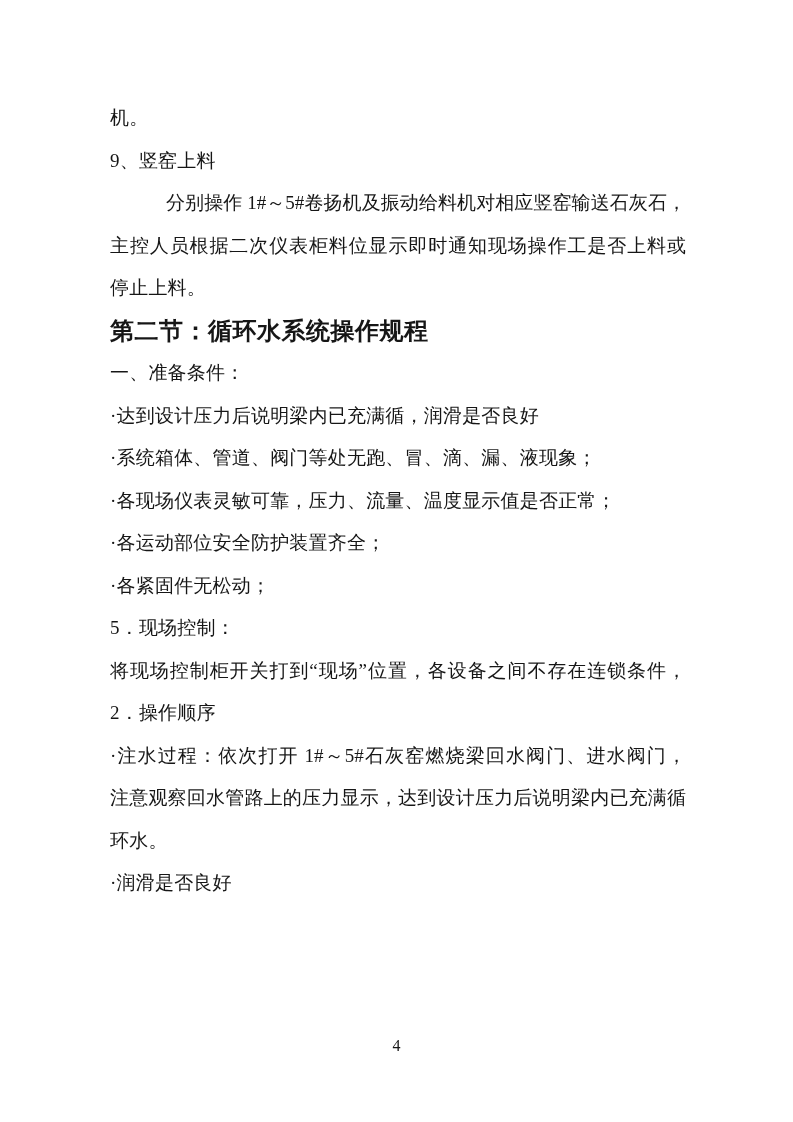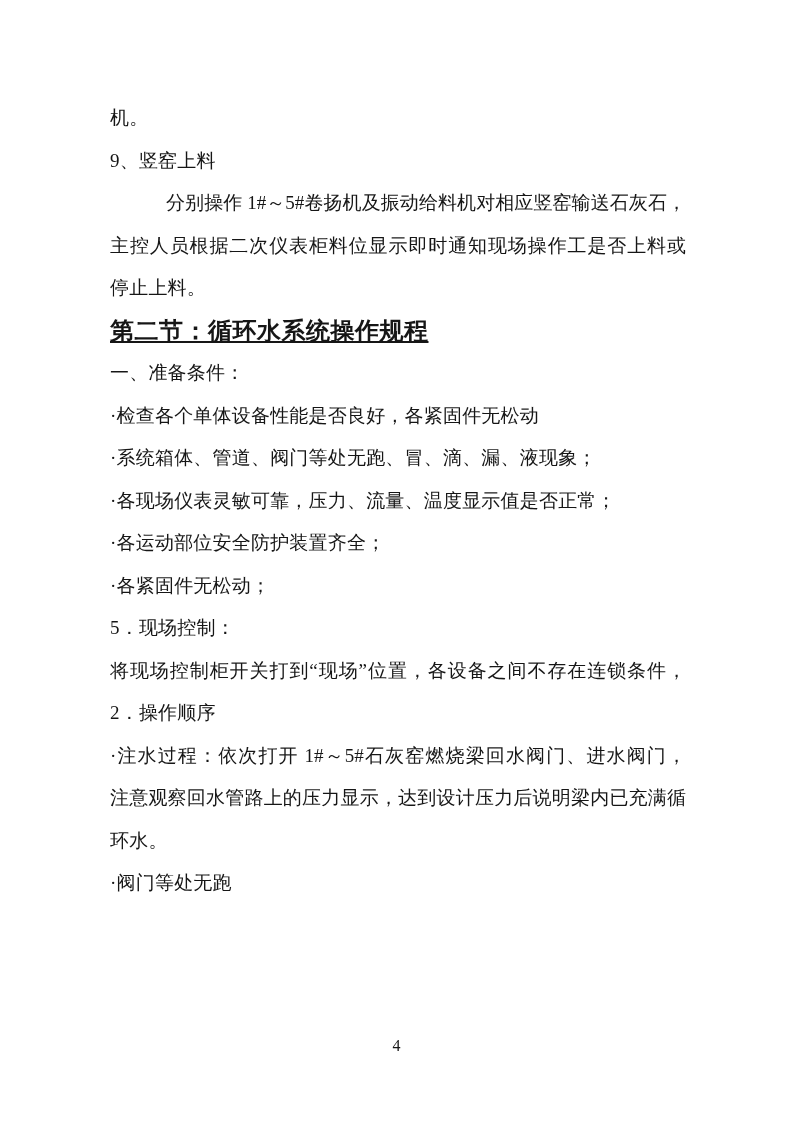--- a/index.html
+++ b/index.html
@@ -15,46 +15,45 @@
     white-space:nowrap;letter-spacing:0.2px;
   }
   .line.just{
     white-space:normal;text-align:justify;text-align-last:justify;
     letter-spacing:0;
   }
   .line.indent{text-indent:56px;}
   .line.heading{
     font-weight:bold;font-size:24px;letter-spacing:0.5px;
     font-family:"Liberation Sans","DejaVu Sans",sans-serif;
-    text-decoration:underline;
   }
   .pagenum{
     position:absolute;top:1036px;left:0;width:793px;
     text-align:center;font-size:16px;height:20px;line-height:20px;
   }
 </style>
 </head>
 <body>
 
 <div class="page">
   <div class="textcol">
     <div class="line">机。</div>
     <div class="line">9、竖窑上料</div>
     <div class="line just indent">分别操作 1#～5#卷扬机及振动给料机对相应竖窑输送石灰石，</div>
     <div class="line just">主控人员根据二次仪表柜料位显示即时通知现场操作工是否上料或</div>
     <div class="line">停止上料。</div>
     <div class="line heading">第二节：循环水系统操作规程</div>
     <div class="line">一、准备条件：</div>
-    <div class="line">·检查各个单体设备性能是否良好，各紧固件无松动</div>
+    <div class="line">·达到设计压力后说明梁内已充满循，润滑是否良好</div>
     <div class="line">·系统箱体、管道、阀门等处无跑、冒、滴、漏、液现象；</div>
     <div class="line">·各现场仪表灵敏可靠，压力、流量、温度显示值是否正常；</div>
     <div class="line">·各运动部位安全防护装置齐全；</div>
     <div class="line">·各紧固件无松动；</div>
     <div class="line">5．现场控制：</div>
     <div class="line just">将现场控制柜开关打到“现场”位置，各设备之间不存在连锁条件，</div>
     <div class="line">2．操作顺序</div>
     <div class="line just">·注水过程：依次打开 1#～5#石灰窑燃烧梁回水阀门、进水阀门，</div>
     <div class="line just">注意观察回水管路上的压力显示，达到设计压力后说明梁内已充满循</div>
     <div class="line">环水。</div>
-    <div class="line">·阀门等处无跑</div>
+    <div class="line">·润滑是否良好</div>
   </div>
   <div class="pagenum">4</div>
 </div>
 
 </body></html>

